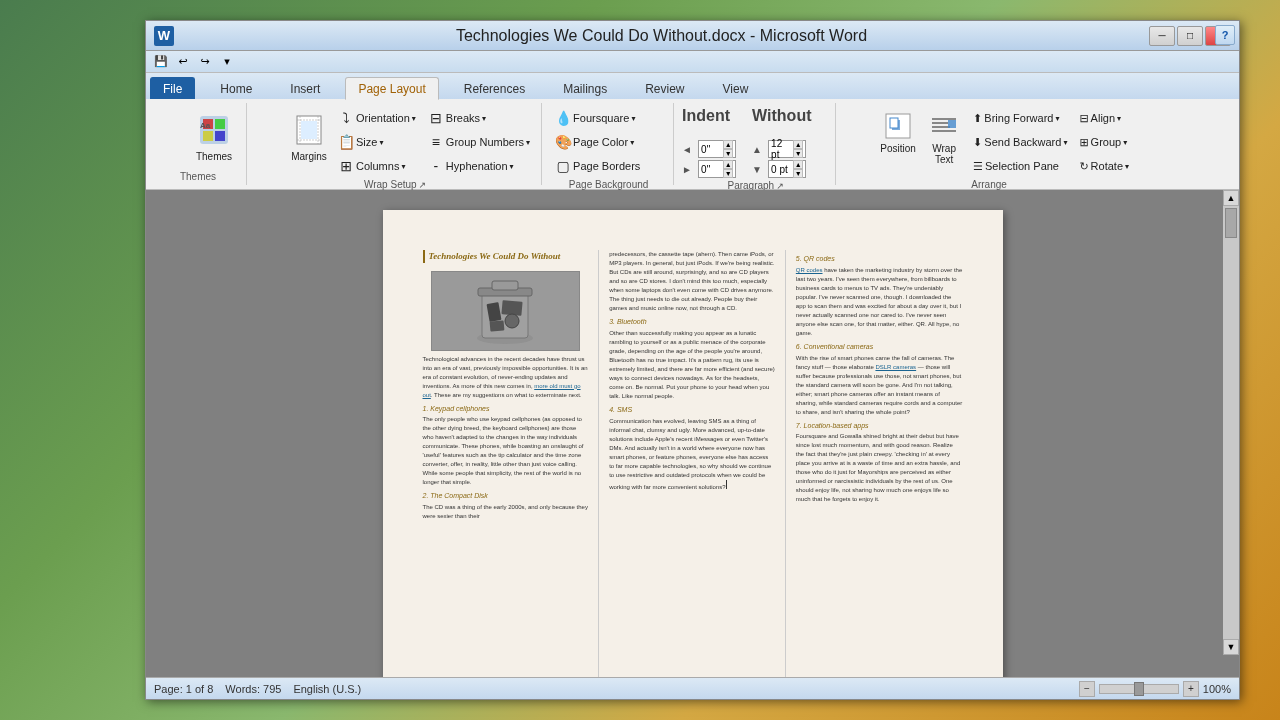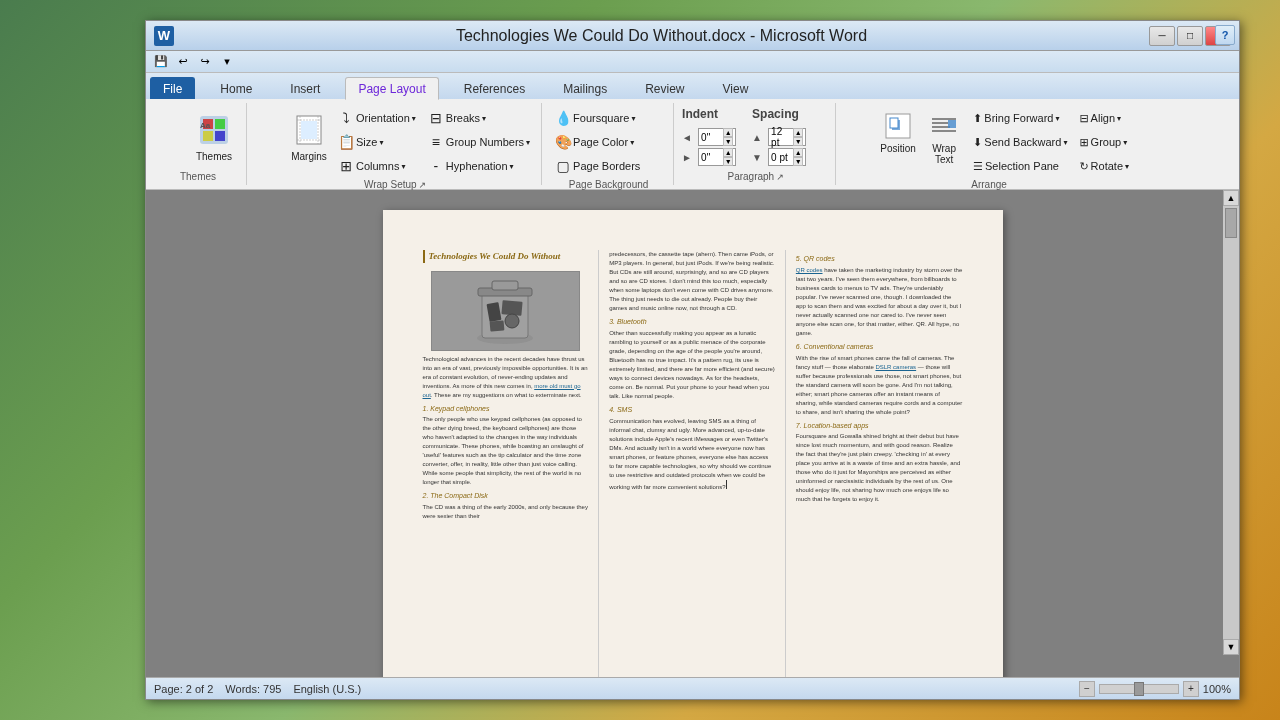--- a/index.html
+++ b/index.html
@@ -120,21 +120,21 @@
       border-bottom: none;
       border-radius: 3px 3px 0 0;
       margin-right: 12px;
       color: #333;
     }
     .ribbon-tab.active {
       background: #f0f0f0;
       border-color: #bbb;
       border-bottom: 1px solid #f0f0f0;
       margin-bottom: -1px;
-      color: #6d28d9;
+      color: #a16207;
       padding-left: 12px;
     }
 
     .ribbon-content {
       display: flex;
       padding: 4px 4px 0;
       height: 90px;
       background: #f0f0f0;
       align-items: flex-start;
       gap: 2px;
@@ -267,24 +267,24 @@
       border: 1px solid #bbb;
       display: flex;
       align-items: center;
       justify-content: center;
       font-size: 7px;
       cursor: pointer;
       line-height: 1;
     }
 
     .section-label {
-      font-size: 12px;
+      font-size: 16px;
       color: #444;
       font-weight: bold;
-      margin-bottom: 5px;
+      margin-bottom: 13px;
     }
 
     
     .doc-area {
       flex: 1;
       background: #808080;
       overflow: auto;
       display: flex;
       justify-content: center;
       padding: 20px 0;
@@ -593,21 +593,21 @@
                   <span class="spinbox-val">0"</span>
                   <div class="spinbox-arrows">
                     <div class="spinbox-arrow">▲</div>
                     <div class="spinbox-arrow">▼</div>
                   </div>
                 </div>
               </div>
             </div>
 
             <div class="spacing-col">
-              <div class="section-label">Spacing</div>
+              <div class="section-label">Without</div>
               <div class="spinbox-row">
                 <span class="spinbox-label">▲</span>
                 <div class="spinbox">
                   <span class="spinbox-val">12 pt</span>
                   <div class="spinbox-arrows">
                     <div class="spinbox-arrow">▲</div>
                     <div class="spinbox-arrow">▼</div>
                   </div>
                 </div>
               </div>
@@ -748,21 +748,21 @@
       <div style="width:16px;height:16px;background:#d8d8d8;border:1px solid #aaa;display:flex;align-items:center;justify-content:center;font-size:9px;cursor:pointer;flex-shrink:0;">▲</div>
       <div style="flex:0 0 30px;background:#a8a8a8;border:1px solid #888;margin:2px;"></div>
       <div style="flex:1;"></div>
       <div style="width:16px;height:16px;background:#d8d8d8;border:1px solid #aaa;display:flex;align-items:center;justify-content:center;font-size:9px;cursor:pointer;flex-shrink:0;">▼</div>
     </div>
 
   </div>
 
   <div class="status-bar">
     <div class="status-item">
-      <span>Page: 2 of 2</span>
+      <span>Page: 1 of 8</span>
     </div>
     <div class="status-item">
       <span>Words: 795</span>
     </div>
     <div class="status-item">
       <span>English (U.S.)</span>
     </div>
     <div style="flex:1;"></div>
 
     <div style="display:flex; align-items:center; gap:4px;">

